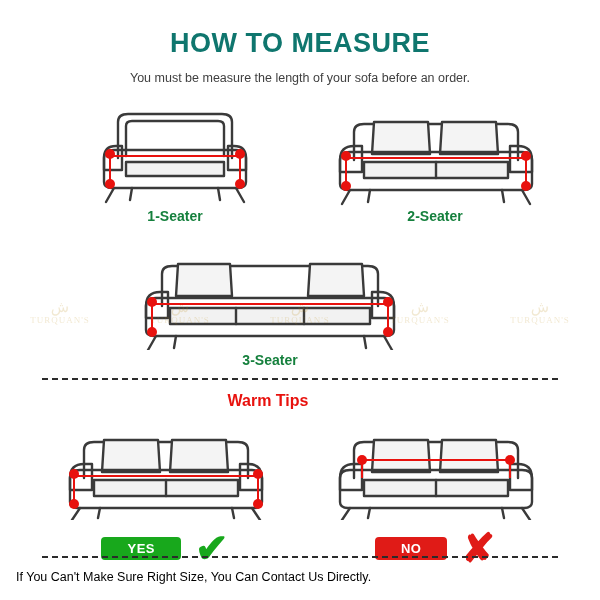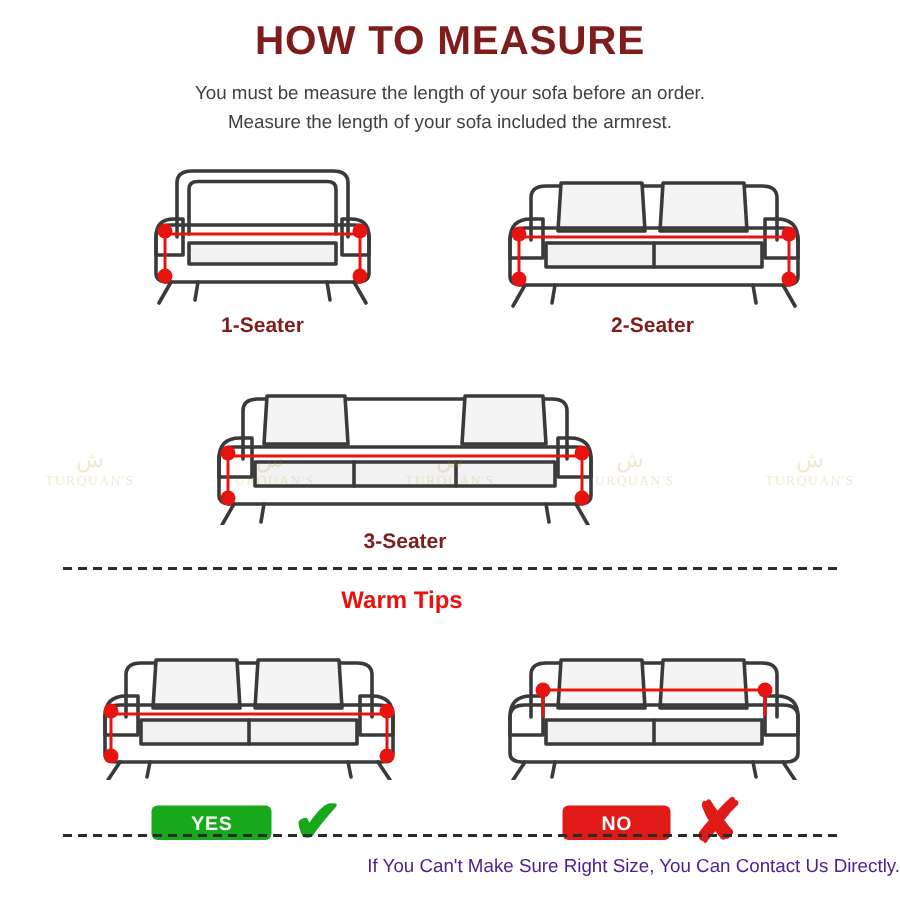--- a/index.html
+++ b/index.html
@@ -8,65 +8,65 @@
     background:#ffffff;
     font-family:"Liberation Sans", sans-serif;
     color:#111;
     overflow:hidden;
     position:relative;
   }
   .page{position:relative;width:600px;height:600px;}
 
   .title{
     text-align:center;
-    color:#7f1d1d;
+    color:#0f766e;
     font-size:27px;
     font-weight:bold;
     letter-spacing:.5px;
     margin:0;
-    padding-top:12px;
+    padding-top:28px;
   }
   .subtitle{
     text-align:center;
     font-size:12.5px;
     color:#404040;
     line-height:1.55;
     margin:10px auto 0;
     width:460px;
   }
 
   .row{position:absolute;width:100%;}
 
   .sofa-caption{
     text-align:center;
     font-size:14px;
     font-weight:bold;
-    color:#7f1d1d;
+    color:#15803d;
     margin-top:2px;
   }
 
   .warm-tips{
     text-align:center;
     color:#e8120e;
     font-size:16px;
     font-weight:bold;
   }
 
   .dashed{
     position:absolute;
     left:42px;right:42px;
     border-top:2px dashed #2b2b2b;
     height:0;
   }
 
   .footer{
     position:absolute;
-    left:4px;right:0;
-    text-align:right;
-    color:#4c1d95;
+    left:16px;right:0;
+    text-align:left;
+    color:#000000;
     font-size:12.5px;
   }
 
   .badge{
     display:inline-block;
     color:#fff;
     font-weight:bold;
     font-size:13px;
     letter-spacing:.5px;
     border-radius:4px;
@@ -106,21 +106,20 @@
 </style>
 </head>
 <body>
 
 <div class="page">
 
   <h1 class="title">HOW TO MEASURE</h1>
 
   <div class="subtitle">
     <div>You must be measure the length of your sofa before an order.</div>
-    <div>Measure the length of your sofa included the armrest.</div>
   </div>
 
   <div class="row" style="top:96px;left:60px;width:230px;">
     <div class="center">
       <svg width="210" height="110" viewBox="0 0 210 110">
         <g fill="none" stroke="#3a3a3a" stroke-width="2.4" stroke-linejoin="round" stroke-linecap="round">
 
           <path d="M48,62 L48,26 Q48,18 58,18 L152,18 Q162,18 162,26 L162,62"></path>
           <path d="M56,60 L56,30 Q56,25 62,25 L148,25 Q154,25 154,30 L154,60"></path>
 

